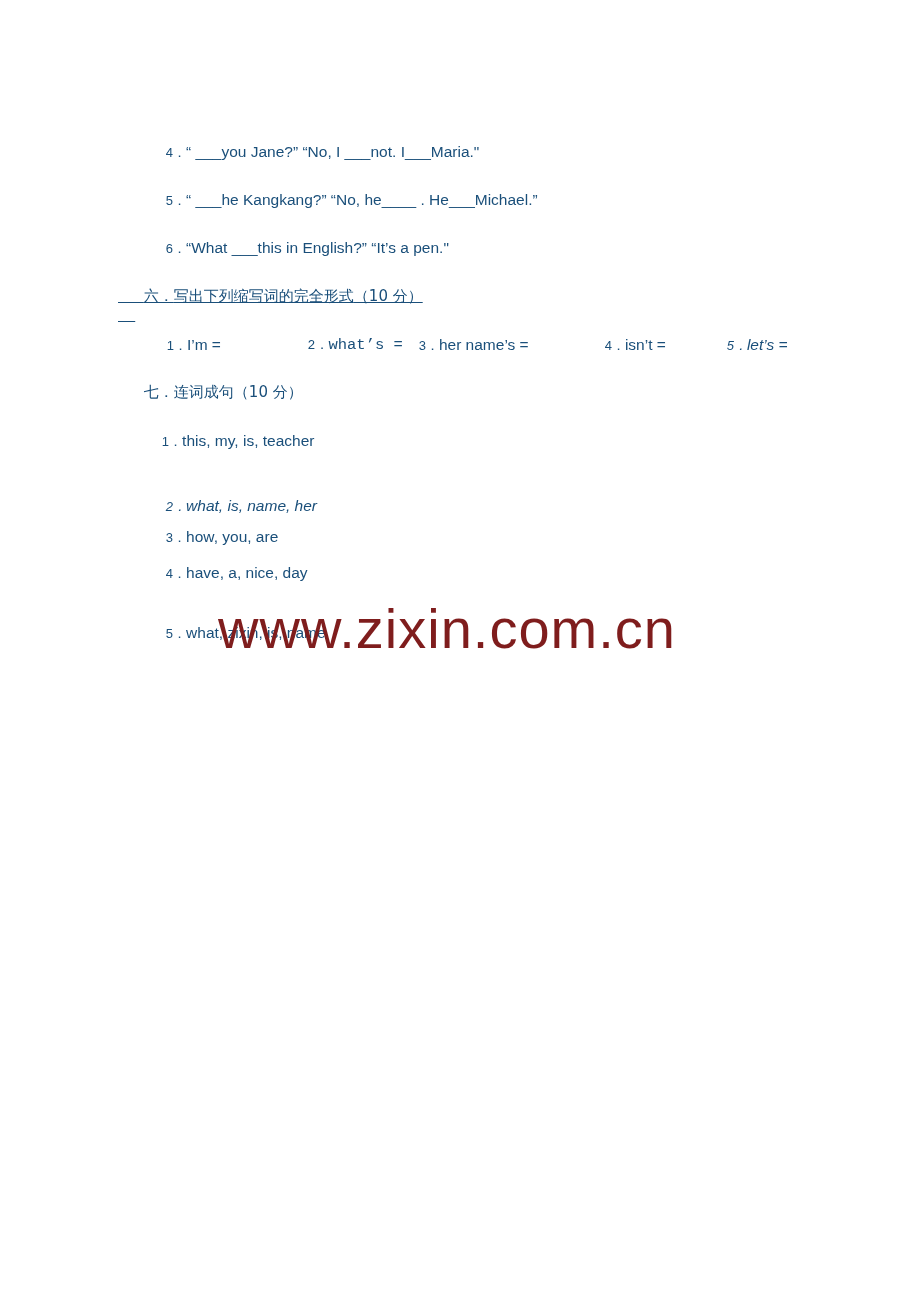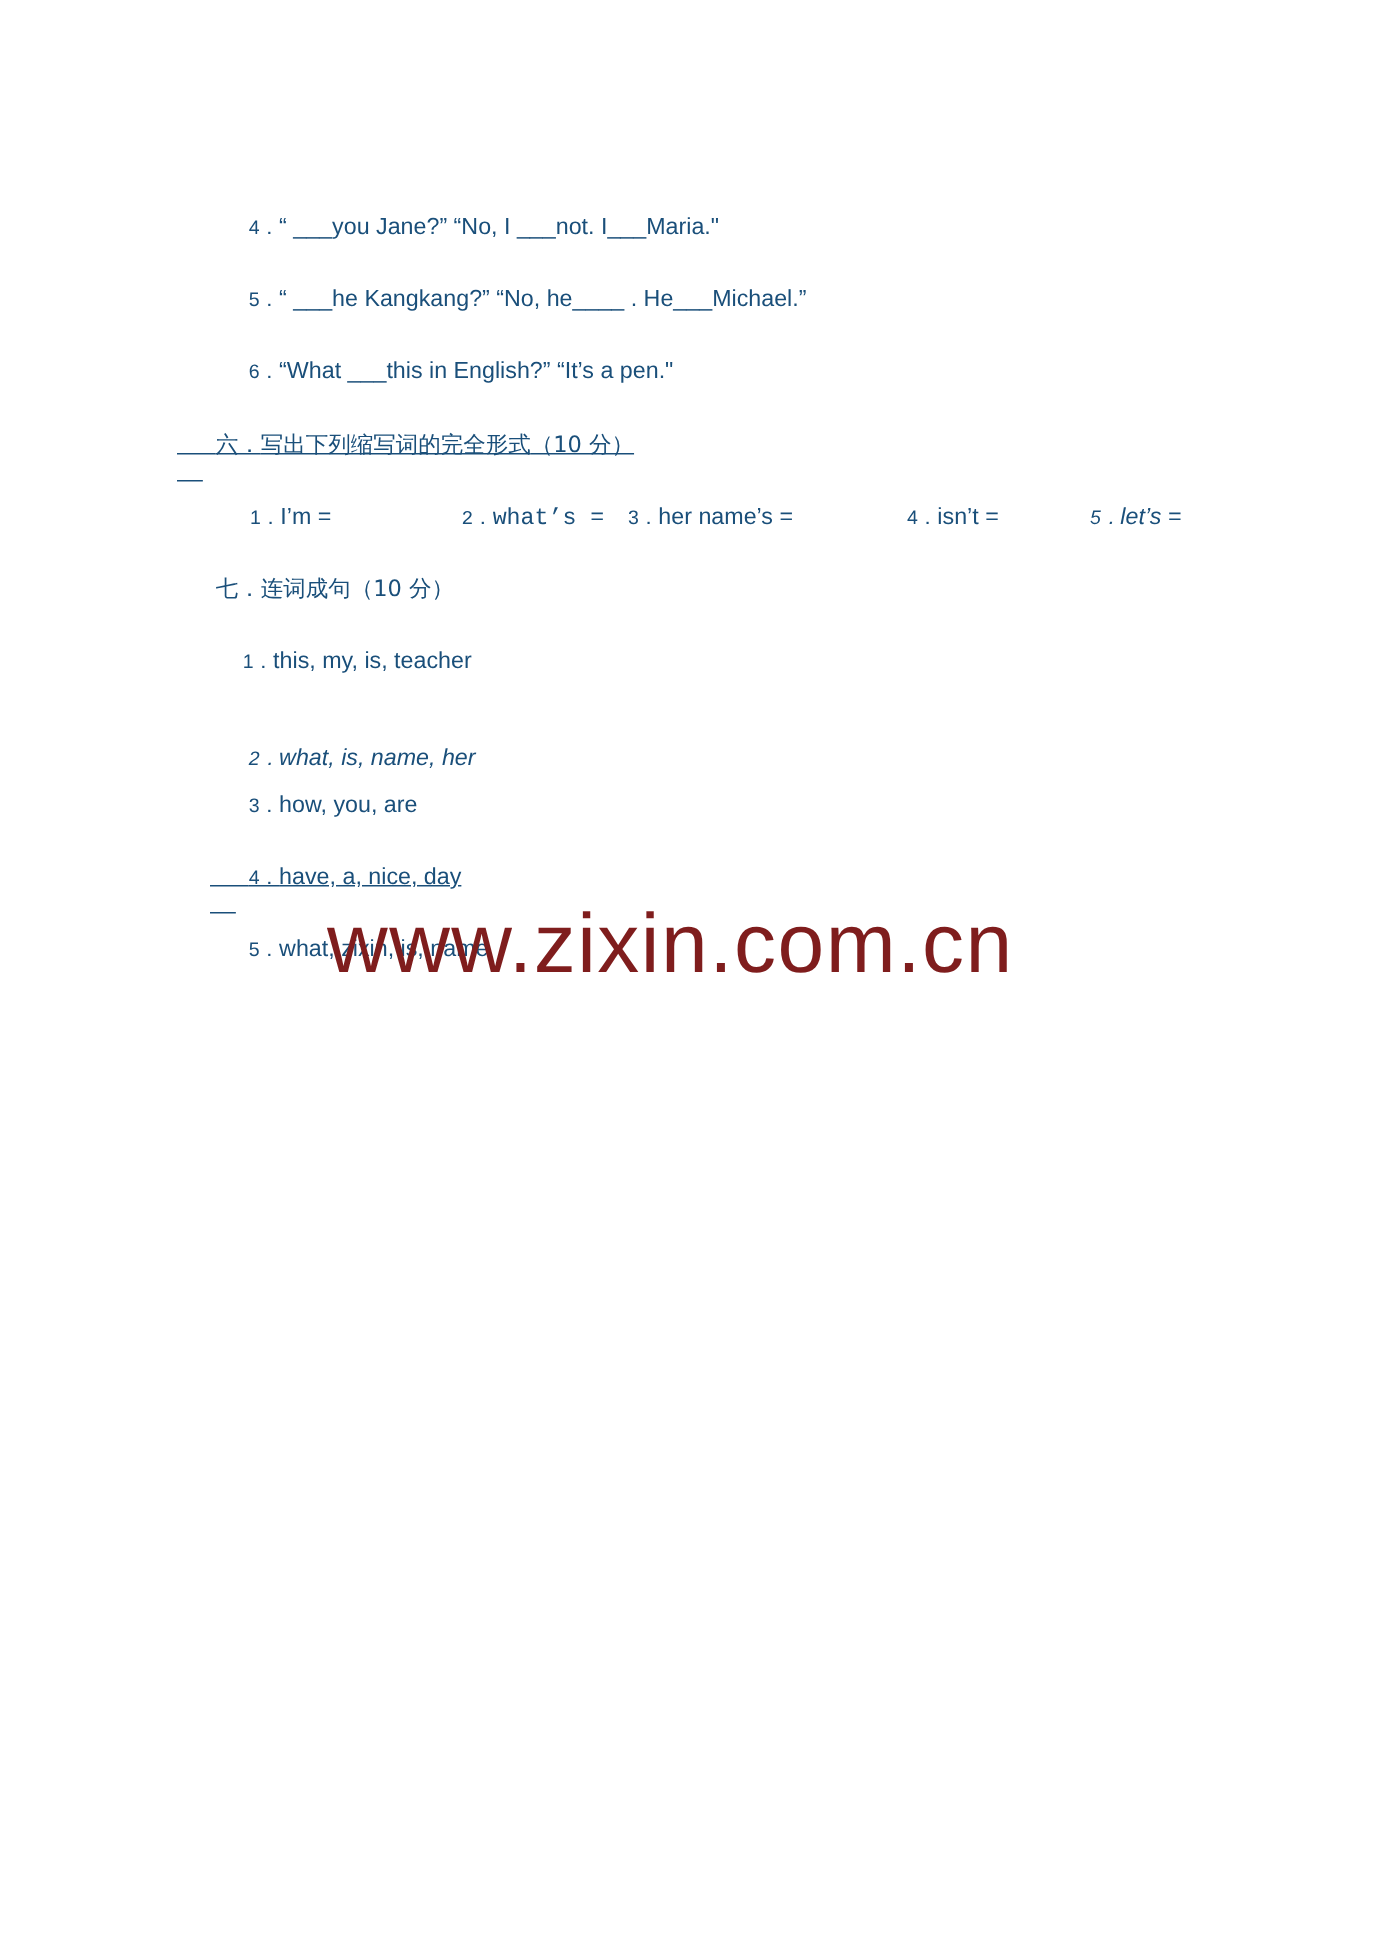--- a/index.html
+++ b/index.html
@@ -112,21 +112,21 @@
 
     <div class="qline" style="left:136px; top:414px;">
       <span class="qnum">1．</span><span class="qtext">this, my, is, teacher</span>
     </div>
     <div class="qline" style="left:140px; top:479px;font-style:italic;">
       <span class="qnum">2．</span><span class="qtext">what, is, name, her</span>
     </div>
     <div class="qline" style="left:140px; top:510px;">
       <span class="qnum">3．</span><span class="qtext">how, you, are</span>
     </div>
-    <div class="qline" style="left:140px; top:558px;text-decoration:underline;">
+    <div class="qline" style="left:140px; top:546px;">
       <span class="qnum">4．</span><span class="qtext">have, a, nice, day</span>
     </div>
     <div class="qline" style="left:140px; top:606px;">
       <span class="qnum">5．</span><span class="qtext">what, zixin, is, name</span>
     </div>
 
     <div class="watermark">www.zixin.com.cn</div>
 
   </div>
 </div>

